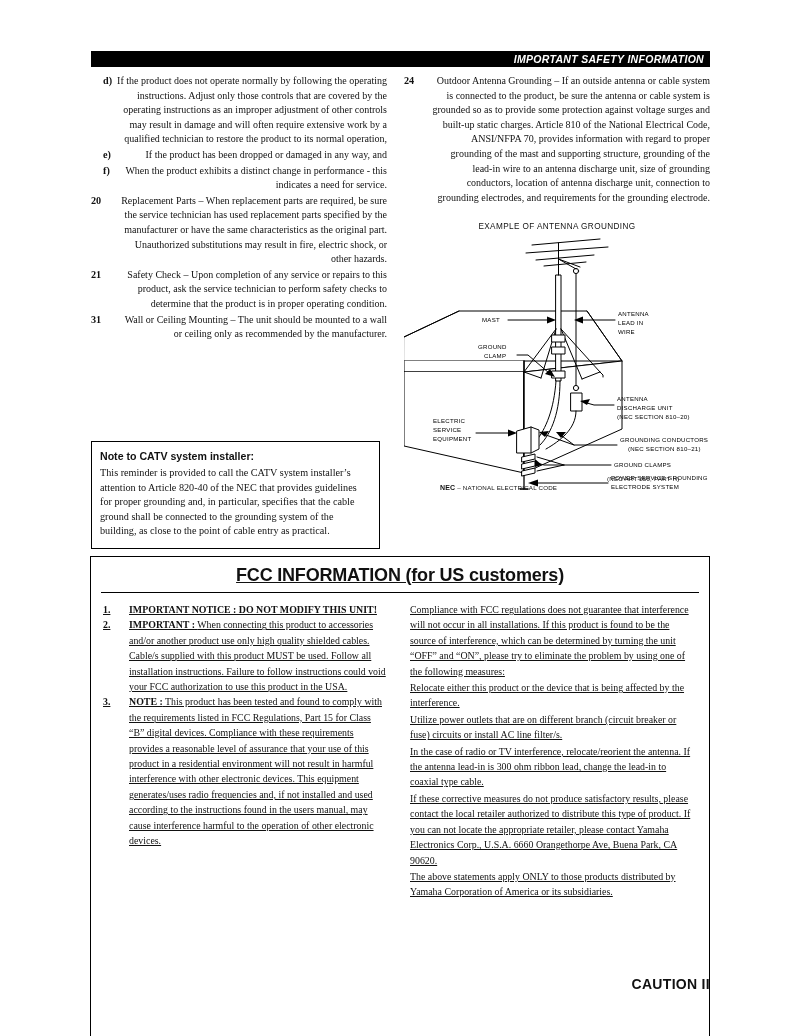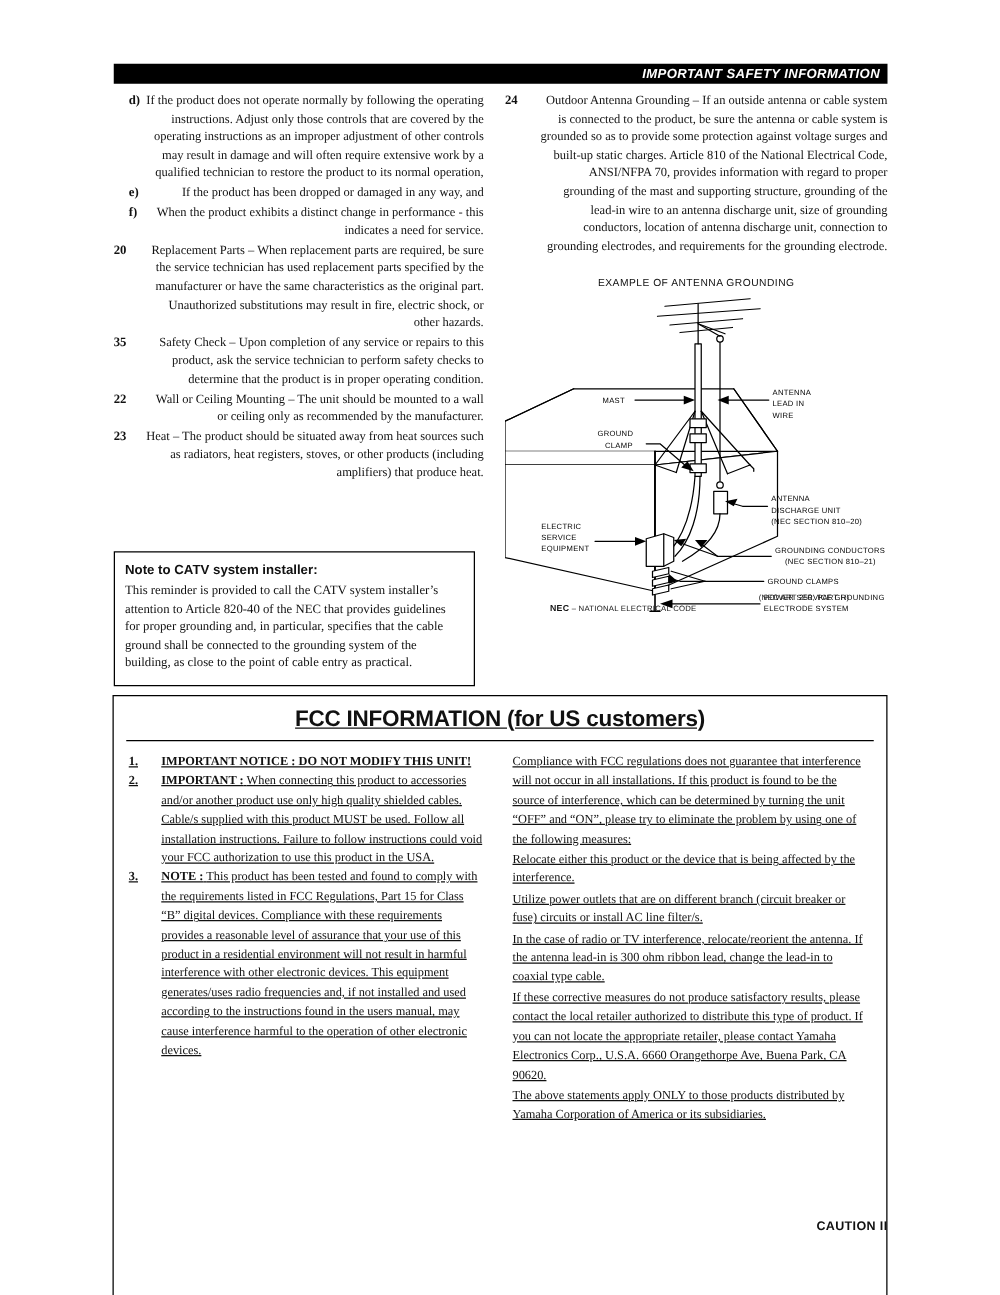--- a/index.html
+++ b/index.html
@@ -188,21 +188,21 @@
     margin-bottom: 1px;
   }
 
   
   .footer {
     position: absolute;
     right: 90px;
     top: 976px;
     font-family: "Liberation Sans", sans-serif;
     font-weight: bold;
-    font-size: 10px;
+    font-size: 14px;
     letter-spacing: 0.3px;
   }
 </style>
 </head>
 <body>
 
 <div class="page">
 
   <div class="header-bar">
     <div class="header-bar-title">IMPORTANT SAFETY INFORMATION</div>
@@ -221,30 +221,26 @@
     <div class="item sub-item">
       <div class="item-num">f)</div>
       <div class="item-text">When the product exhibits a distinct change in performance - this indicates a need for service.</div>
     </div>
 
     <div class="item">
       <div class="item-num num-w-left">20</div>
       <div class="item-text">Replacement Parts – When replacement parts are required, be sure the service technician has used replacement parts specified by the manufacturer or have the same characteristics as the original part. Unauthorized substitutions may result in fire, electric shock, or other hazards.</div>
     </div>
     <div class="item">
-      <div class="item-num num-w-left">35</div>
+      <div class="item-num num-w-left">21</div>
       <div class="item-text">Safety Check – Upon completion of any service or repairs to this product, ask the service technician to perform safety checks to determine that the product is in proper operating condition.</div>
     </div>
     <div class="item">
-      <div class="item-num num-w-left">22</div>
+      <div class="item-num num-w-left">31</div>
       <div class="item-text">Wall or Ceiling Mounting – The unit should be mounted to a wall or ceiling only as recommended by the manufacturer.</div>
-    </div>
-    <div class="item">
-      <div class="item-num num-w-left">23</div>
-      <div class="item-text">Heat – The product should be situated away from heat sources such as radiators, heat registers, stoves, or other products (including amplifiers) that produce heat.</div>
     </div>
 
   </div>
 
   <div class="catv-box">
     <div class="catv-title">Note to CATV system installer:</div>
     <div class="catv-body">This reminder is provided to call the CATV system installer’s attention to Article 820-40 of the NEC that provides guidelines for proper grounding and, in particular, specifies that the cable ground shall be connected to the grounding system of the building, as close to the point of cable entry as practical.</div>
   </div>
 
   <div class="col-right">

